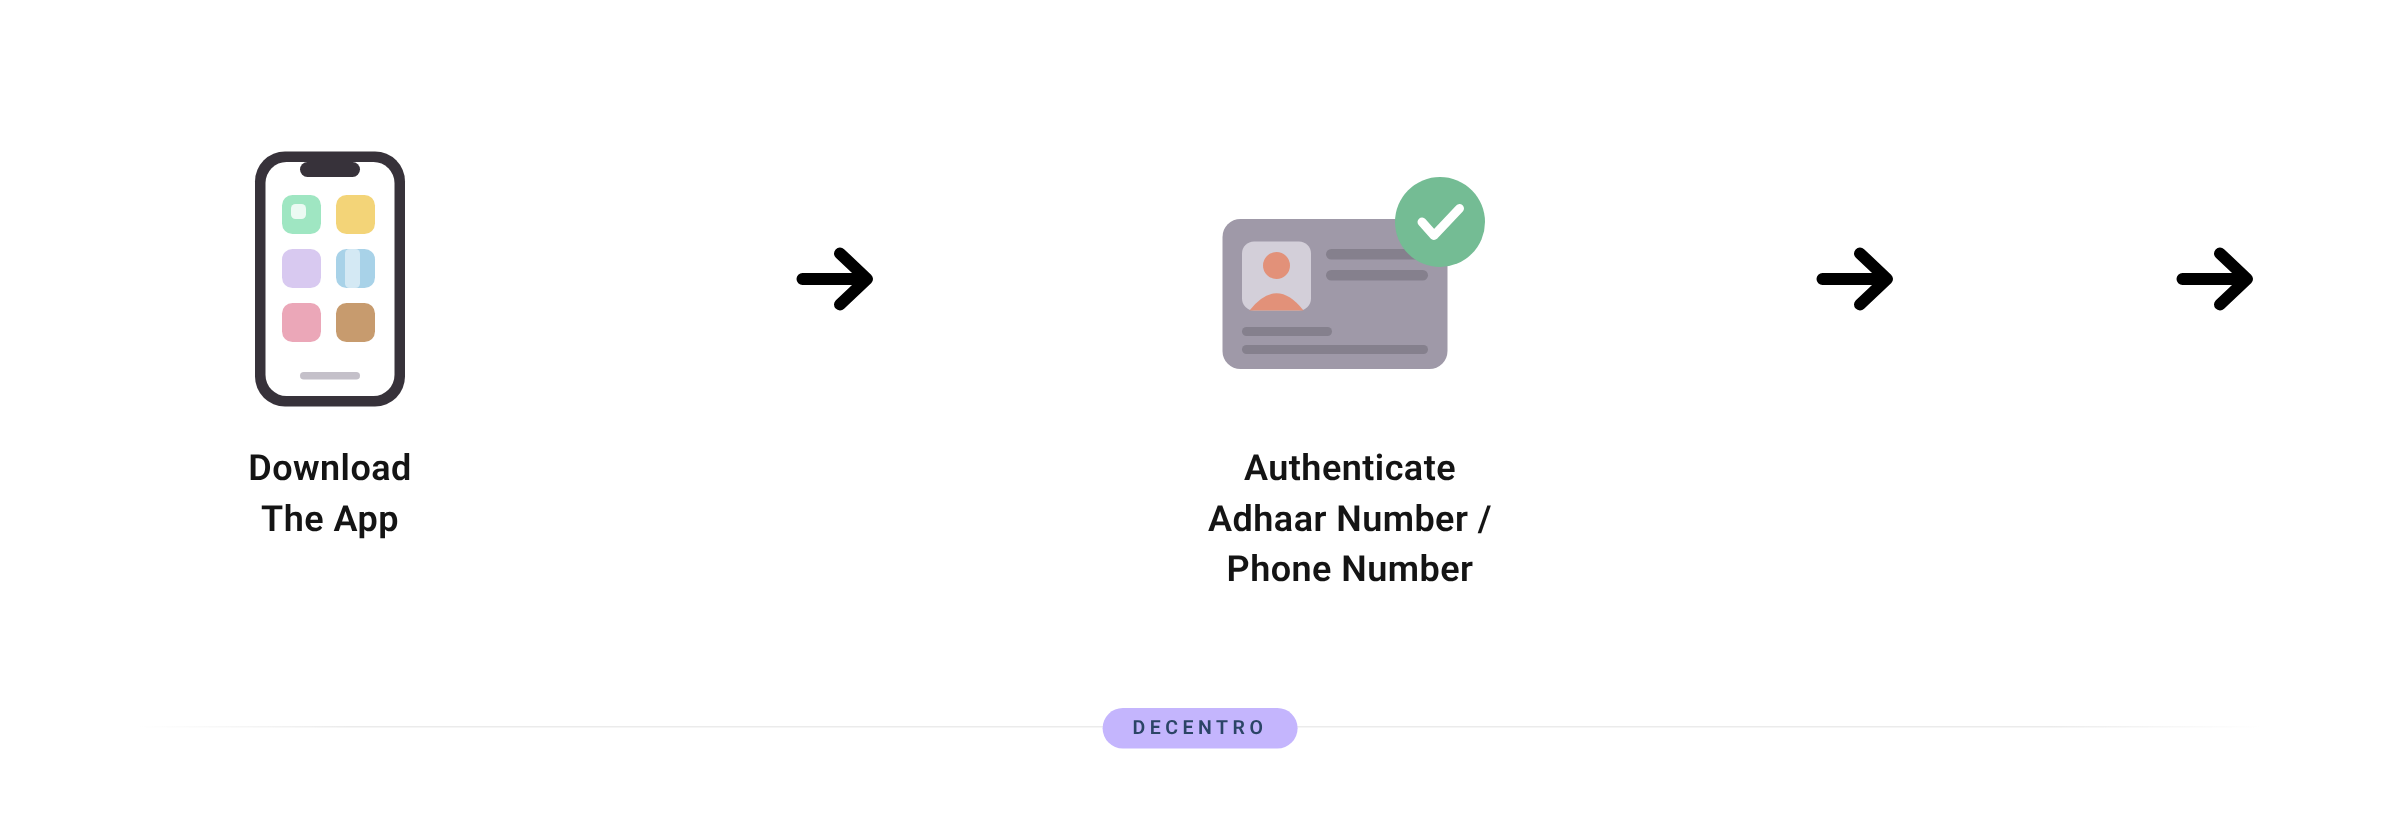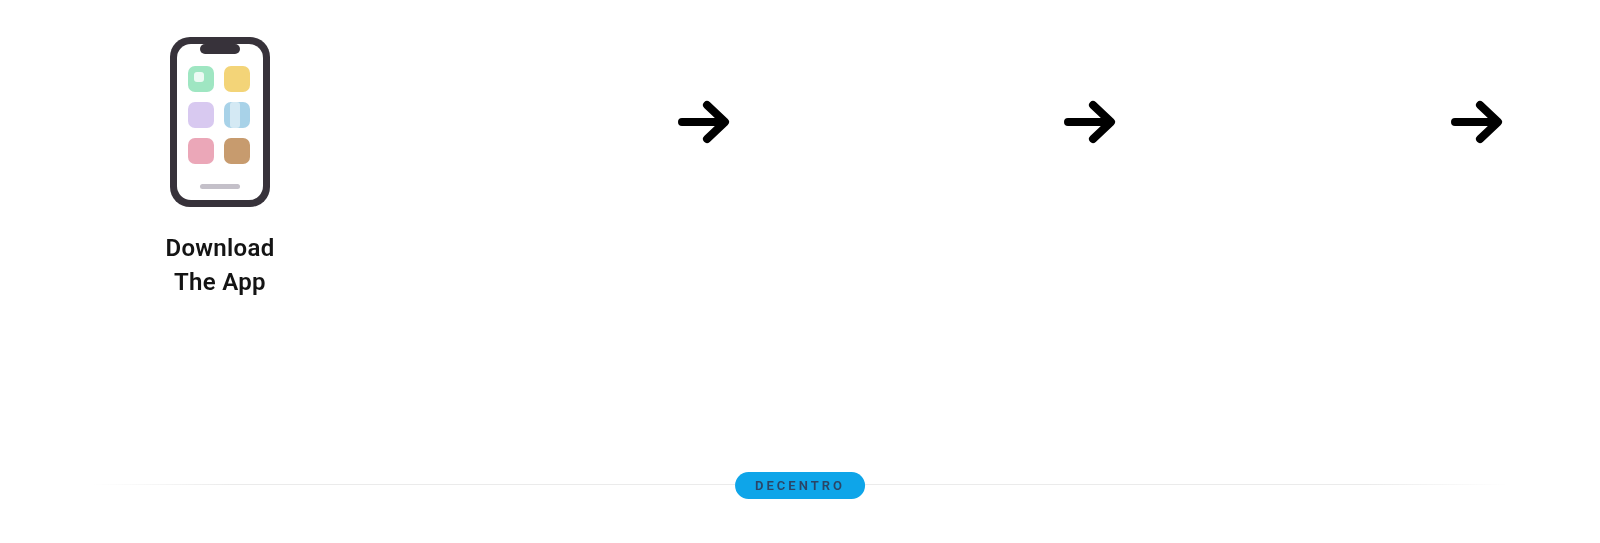--- a/index.html
+++ b/index.html
@@ -8,21 +8,21 @@
     height: 543px;
     background: #ffffff;
     font-family: -apple-system, BlinkMacSystemFont, "Segoe UI", Roboto, "Helvetica Neue", Arial, sans-serif;
     position: relative;
     overflow: hidden;
   }
   .flow {
     display: flex;
     align-items: flex-start;
     justify-content: space-between;
-    padding: 32px 90px 0 90px;
+    padding: 96px 90px 0 90px;
     width: 100%;
   }
   .step {
     display: flex;
     flex-direction: column;
     align-items: center;
     text-align: center;
     width: 260px;
   }
   .icon-slot {
@@ -52,21 +52,21 @@
     right: 90px;
     bottom: 58px;
     height: 1px;
     background: linear-gradient(to right, rgba(0,0,0,0) 0%, rgba(0,0,0,0.08) 10%, rgba(0,0,0,0.08) 90%, rgba(0,0,0,0) 100%);
   }
   .brand {
     position: absolute;
     left: 50%;
     bottom: 44px;
     transform: translateX(-50%);
-    background: #0ea5e9;
+    background: #c4b5fd;
     border-radius: 14px;
     padding: 6px 20px;
     font-size: 13px;
     font-weight: 600;
     letter-spacing: 3px;
     color: #2b4466;
   }
 </style>
 </head>
 <body>
@@ -93,20 +93,37 @@
     </div>
     <div class="label">Download<br>The App</div>
   </div>
 
   <div class="arrow">
     <svg width="60" height="50" viewBox="0 0 60 50">
       <path d="M5 25 L45 25 M30 8 L48 25 L30 42" stroke="#000" stroke-width="8" fill="none" stroke-linecap="round" stroke-linejoin="round"></path>
     </svg>
   </div>
 
+  <div class="step">
+    <div class="icon-slot">
+      <svg width="200" height="160" viewBox="0 0 200 160">
+        <rect x="15" y="40" width="150" height="100" rx="12" fill="#9f99a8"></rect>
+        <rect x="28" y="55" width="46" height="46" rx="8" fill="#d3cfd9"></rect>
+        <circle cx="51" cy="71" r="9" fill="#e29179"></circle>
+        <path d="M33 101 Q51 78 69 101 Z" fill="#e29179"></path>
+        <rect x="84" y="60" width="68" height="7" rx="3.5" fill="#85808d"></rect>
+        <rect x="84" y="74" width="68" height="7" rx="3.5" fill="#85808d"></rect>
+        <rect x="28" y="112" width="60" height="6" rx="3" fill="#85808d"></rect>
+        <rect x="28" y="124" width="124" height="6" rx="3" fill="#85808d"></rect>
+        <circle cx="160" cy="42" r="30" fill="#74bc94"></circle>
+        <path d="M148 42 L156 51 L173 33" stroke="#ffffff" stroke-width="6" fill="none" stroke-linecap="round" stroke-linejoin="round"></path>
+      </svg>
+    </div>
+    <div class="label">Authenticate<br>Adhaar Number /<br>Phone Number</div>
+  </div>
 
   <div class="arrow">
     <svg width="60" height="50" viewBox="0 0 60 50">
       <path d="M5 25 L45 25 M30 8 L48 25 L30 42" stroke="#000" stroke-width="8" fill="none" stroke-linecap="round" stroke-linejoin="round"></path>
     </svg>
   </div>
 
 
   <div class="arrow">
     <svg width="60" height="50" viewBox="0 0 60 50">

